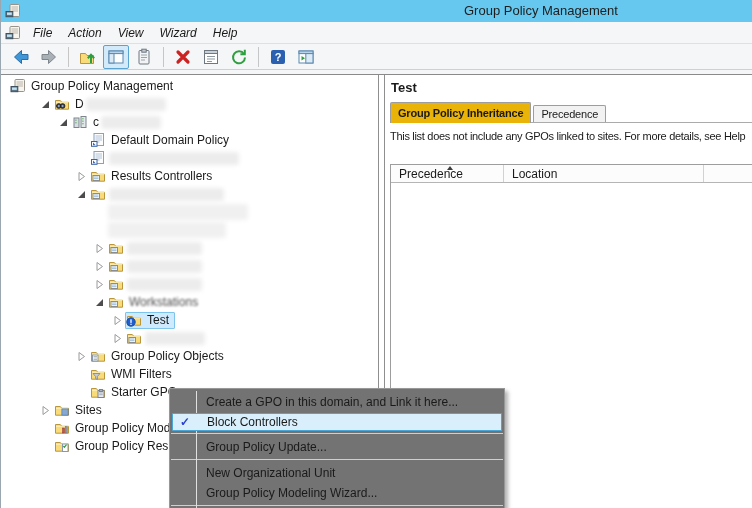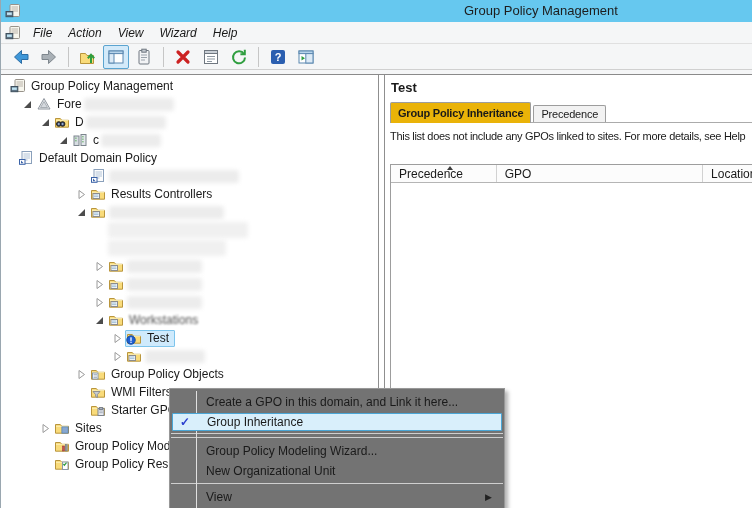--- a/index.html
+++ b/index.html
@@ -191,37 +191,20 @@
               <svg width="16" height="16" viewBox="0 0 16 16">
                 <rect x="5" y="1.5" width="9.5" height="12" rx="1" fill="#f7f6ee" stroke="#97928a"></rect>
                 <path d="M6.5 4h6.5M6.5 6h6.5M6.5 8h6.5" stroke="#b3ada2" stroke-width="0.9"></path>
                 <rect x="1" y="8.5" width="6.8" height="5.2" fill="#5f7486" stroke="#3f505e"></rect>
                 <rect x="2" y="9.5" width="4.8" height="2.4" fill="#bfe3f2"></rect>
               </svg>
             </span>
             <span class="tree-label">Group Policy Management</span>
           </span>
         </div>
-        <div class="tree-row" style="padding-left: 18px;">
-          <span class="twisty">
-            <svg width="11" height="11" viewBox="0 0 11 11">
-              <polygon points="9,2 9,9 2,9" fill="#4c4c4c"></polygon>
-            </svg>
-          </span>
-          <span class="row-inner">
-            <span class="ticon">
-              <svg width="16" height="16" viewBox="0 0 16 16">
-                <path d="M8 2.5 L14 13 L2 13 Z" fill="#eef0f2" stroke="#8f969e"></path>
-                <path d="M8 5.5 L11.5 11.5 L4.5 11.5 Z" fill="#d6dadf" stroke="#8f969e" stroke-width="0.7"></path>
-              </svg>
-            </span>
-            <span class="tree-label">Fore</span>
-            <span class="redact" style="width: 90px;"></span>
-          </span>
-        </div>
         <div class="tree-row" style="padding-left: 36px;">
           <span class="twisty">
             <svg width="11" height="11" viewBox="0 0 11 11">
               <polygon points="9,2 9,9 2,9" fill="#4c4c4c"></polygon>
             </svg>
           </span>
           <span class="row-inner">
             <span class="ticon">
               <svg width="16" height="16" viewBox="0 0 16 16">
                 <path d="M1.5 4.5 h4.8 l1.5 1.8 h6.7 v6.9 h-13 z" fill="#f9db7a" stroke="#b9953c"></path>
@@ -251,21 +234,21 @@
                 <rect x="3.2" y="8" width="1.4" height="1.4" fill="#7ab77b"></rect>
                 <rect x="10.2" y="4" width="1.4" height="1.4" fill="#7ab77b"></rect>
                 <rect x="10.2" y="6.5" width="1.4" height="1.4" fill="#7ab77b"></rect>
                 <rect x="10.2" y="9" width="1.4" height="1.4" fill="#7ab77b"></rect>
               </svg>
             </span>
             <span class="tree-label">c</span>
             <span class="redact" style="width: 60px;"></span>
           </span>
         </div>
-        <div class="tree-row" style="">
+        <div class="tree-row" style="padding-left: 72px;">
           <span class="twisty"></span>
           <span class="row-inner">
             <span class="ticon">
               <svg width="16" height="16" viewBox="0 0 16 16">
                 <rect x="4" y="1.5" width="9.5" height="12" fill="#fdfdfd" stroke="#8aa0bb"></rect>
                 <path d="M5.5 4h6.5M5.5 6h6.5M5.5 8h6.5M5.5 10h4" stroke="#a8bcd2" stroke-width="0.9"></path>
                 <rect x="1.5" y="9.5" width="5.5" height="4.8" fill="#fff" stroke="#3a62a8"></rect>
                 <path d="M3 13.2 L3 10.6 L5.6 13.2 Z" fill="#3a62a8"></path>
               </svg>
             </span>
@@ -540,32 +523,32 @@
     <div class="detail-panel">
       <div class="detail-title">Test</div>
       <div class="tabstrip" id="tabs">
           <span class="tab active">Group Policy Inheritance</span>
           <span class="tab">Precedence</span>
         </div>
       <div class="detail-desc">This list does not include any GPOs linked to sites. For more details, see Help</div>
       <div class="gpo-table">
         <div class="thead" id="thead">
             <div class="th" style="width: 113px;"><span>Precedence</span><span class="sort-arrow" style="left: 56px;"></span></div>
-            <div class="th" style="width: 222px;"><span>GPO</span></div>
             <div class="th" style="width: 200px;"><span>Location</span></div>
           </div>
         <div class="tbody"></div>
       </div>
     </div>
   </div>
 
   <div class="ctx-menu" id="ctxmenu">
       <div class="gutter-line"></div>
       <div class="mi"><span>Create a GPO in this domain, and Link it here...</span></div>
-      <div class="mi highlight"><span class="check">✓</span><span>Group Inheritance</span></div>
+      <div class="mi highlight"><span class="check">✓</span><span>Block Controllers</span></div>
       <div class="menu-sep"></div>
+      <div class="mi"><span>Group Policy Update...</span></div>
       <div class="menu-sep"></div>
+      <div class="mi"><span>New Organizational Unit</span></div>
       <div class="mi"><span>Group Policy Modeling Wizard...</span></div>
-      <div class="mi"><span>New Organizational Unit</span></div>
       <div class="menu-sep"></div>
       <div class="mi"><span>View</span><span class="sub">▶</span></div>
     </div>
 </div>
 
 </body></html>

